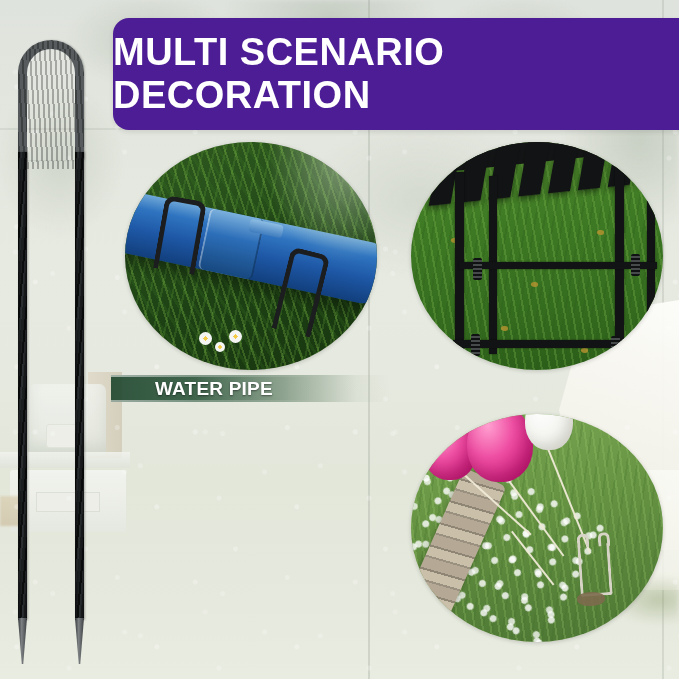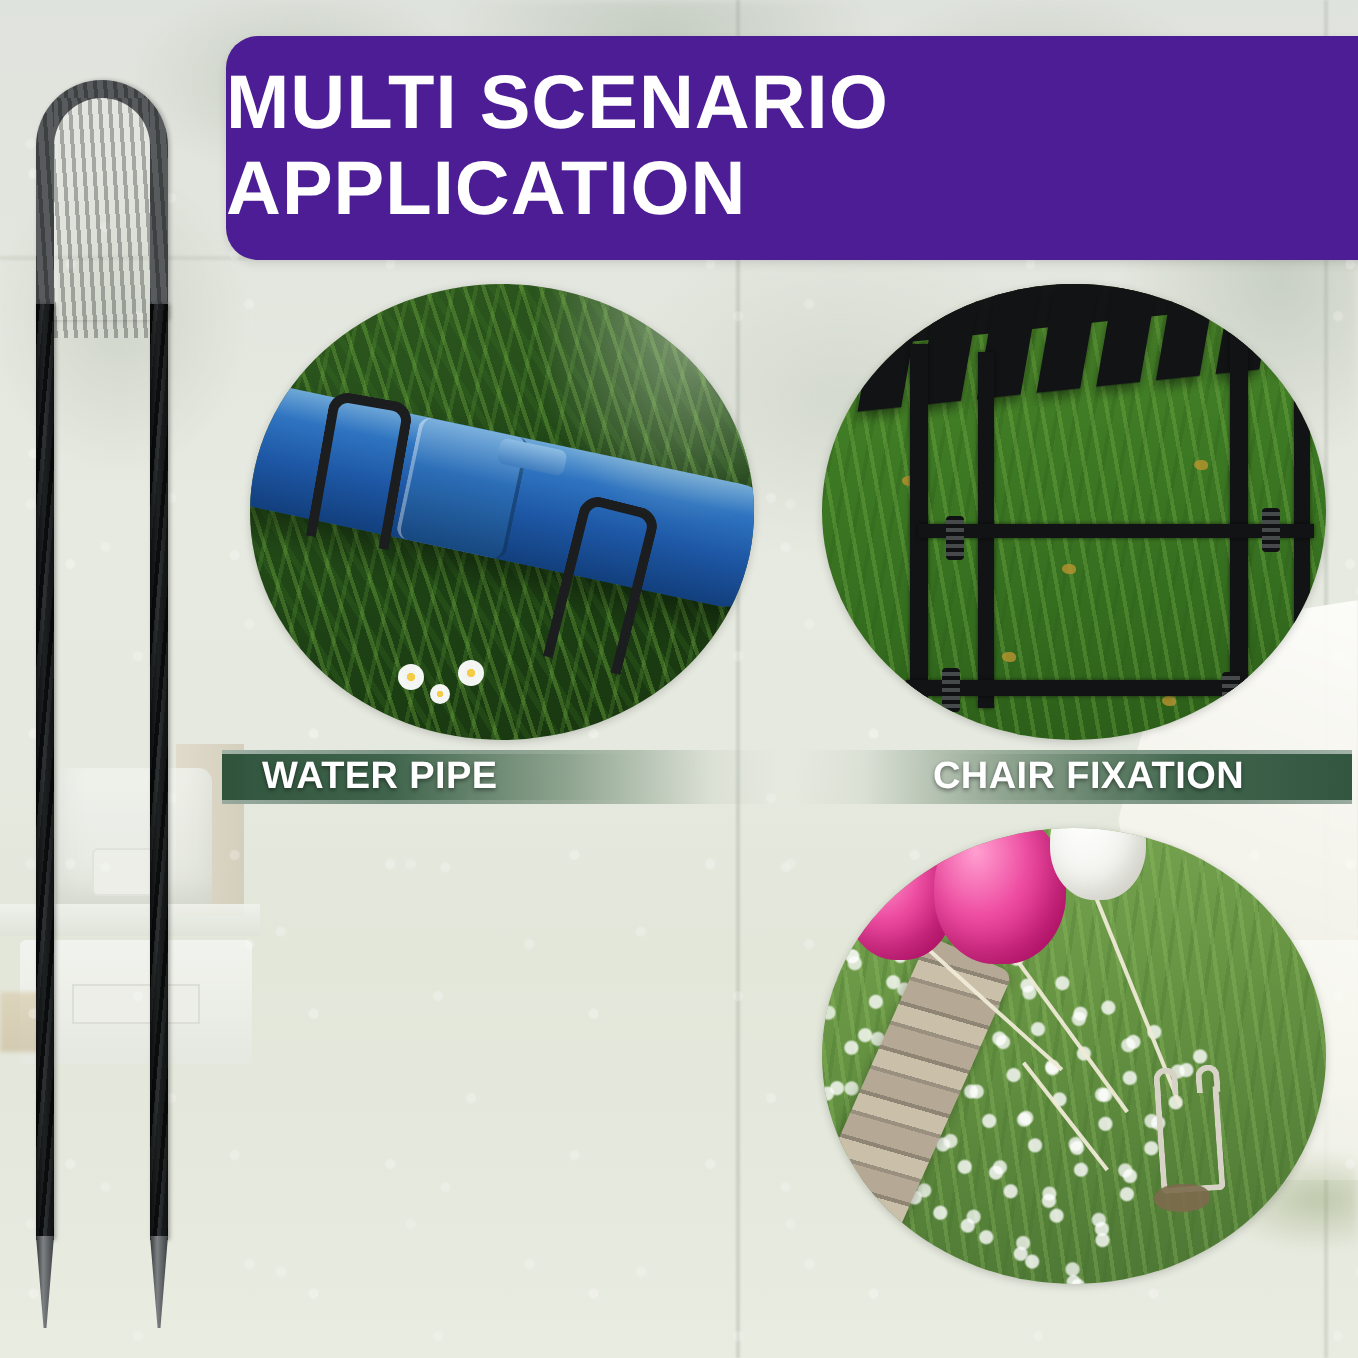--- a/index.html
+++ b/index.html
@@ -599,21 +599,21 @@
   }
   .caption .cap-text {
     position: relative;
     color: #ffffff;
     font-weight: bold;
     font-size: 19px;
     letter-spacing: .2px;
     white-space: nowrap;
     text-shadow: 0 1px 2px rgba(0,0,0,.45);
   }
-  .caption.left-align  { justify-content: flex-start; padding-left: 20px; box-sizing: border-box; }
+  .caption.left-align  { justify-content: flex-start; padding-left: 44px; box-sizing: border-box; }
   .caption.right-align { justify-content: flex-end;   padding-right: 54px; box-sizing: border-box; }
 </style>
 </head>
 <body>
 
 <div id="poster">
 
   <div class="bg-base"></div>
   <div class="bg-canopy"></div>
   <div class="bg-lines"></div>
@@ -630,21 +630,21 @@
   <div class="stake-wrap">
     <div class="stake-arc"></div>
     <div class="leg left"></div>
     <div class="leg right"></div>
     <div class="tip left"></div>
     <div class="tip right"></div>
   </div>
 
   <div class="header-banner">
     <div class="header-line">MULTI SCENARIO</div>
-    <div class="header-line">APPLICATION</div>
+    <div class="header-line">DECORATION</div>
   </div>
 
   <div class="grid">
 
     <div class="cell tl">
       <div class="photo">
         <div class="p-pipe">
           <div class="blades"></div>
           <div class="pipe-body"></div>
           <div class="pipe-cap"></div>
@@ -678,24 +678,20 @@
           <div class="bench-frame bf-r1"></div>
           <div class="bench-frame bf-r2"></div>
           <div class="bench-frame bf-cross-top"></div>
           <div class="bench-frame bf-cross-bot"></div>
           <div class="bench-stake bs1"></div>
           <div class="bench-stake bs2"></div>
           <div class="bench-stake bs3"></div>
           <div class="bench-stake bs4"></div>
         </div>
       </div>
-      <div class="caption right-align">
-        <div class="bar"></div>
-        <span class="cap-text">CHAIR FIXATION</span>
-      </div>
     </div>
 
 
     <div class="cell br">
       <div class="photo">
         <div class="p-deco">
           <div class="turf3"></div>
           <div class="deco-path"></div>
           <div class="deco-stones"></div>
           <div class="string" style="left:42px;top:52px;height:104px;transform:rotate(-48deg)"></div>

